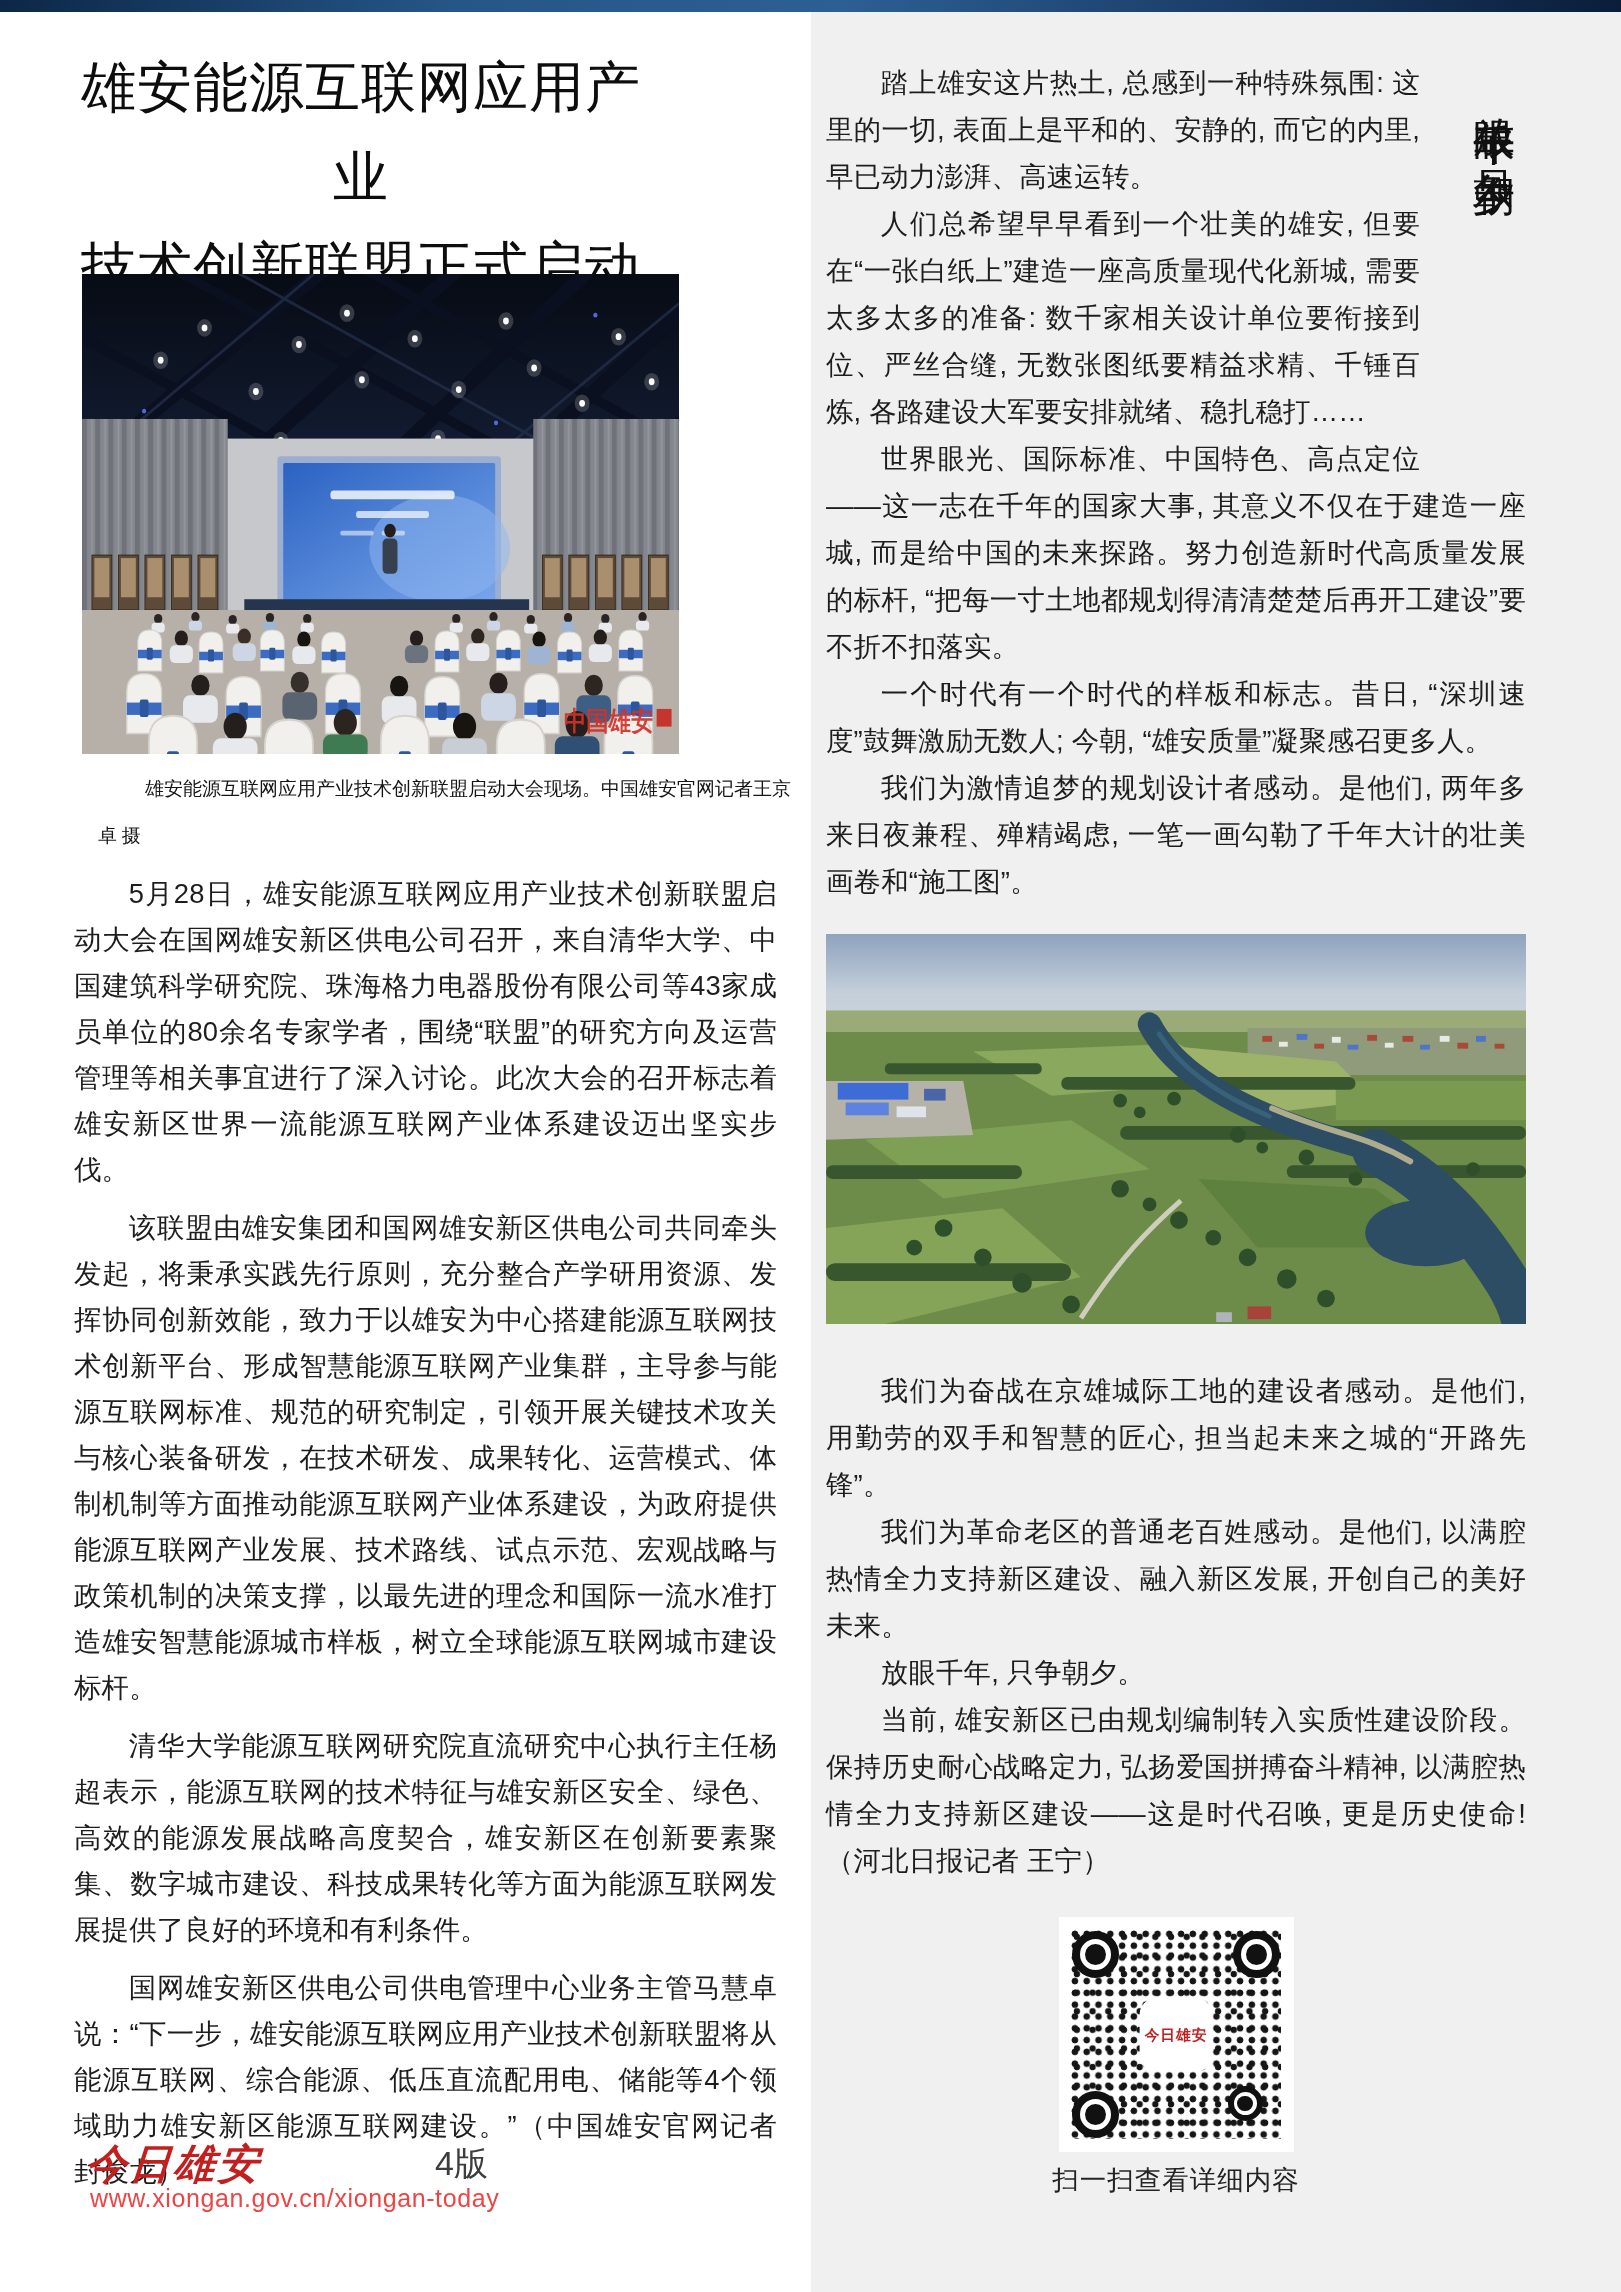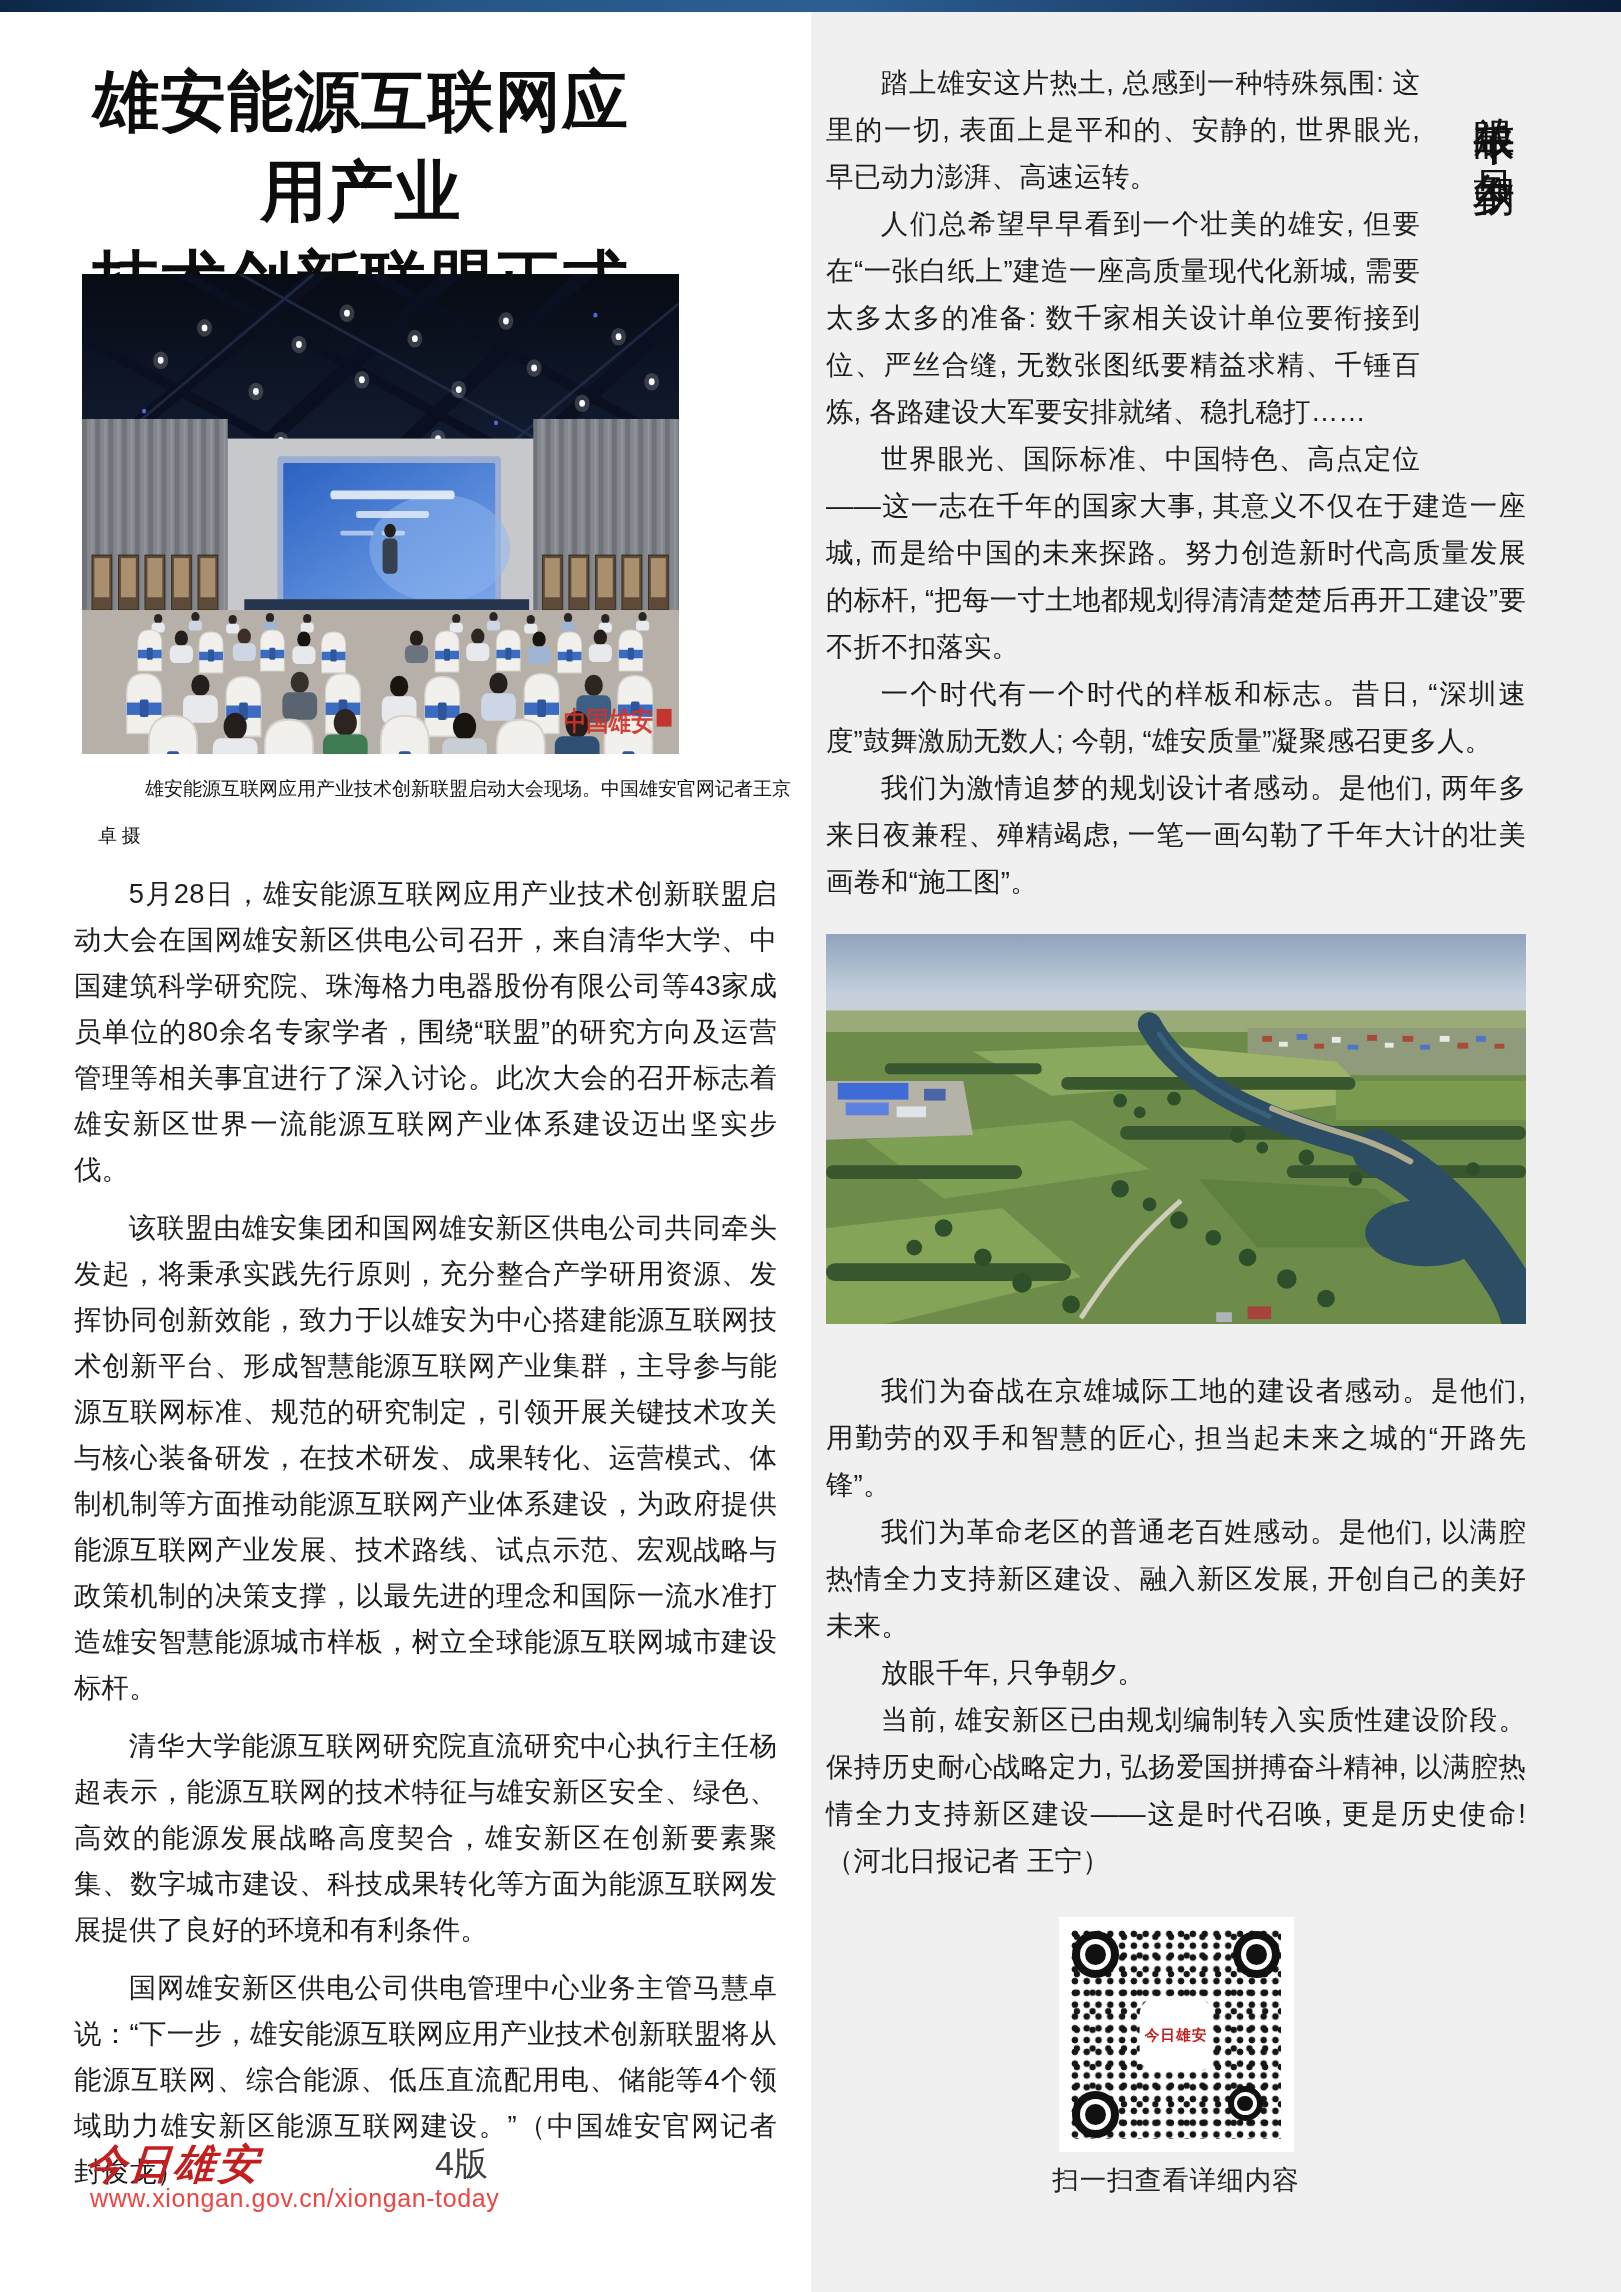--- a/index.html
+++ b/index.html
@@ -3,23 +3,23 @@
 <meta charset="utf-8">
 <style>
   html,body{margin:0;padding:0;background:#ffffff;}
   .page{position:relative;width:1621px;height:2293px;background:#ffffff;overflow:hidden;
         font-family:"Liberation Sans","DejaVu Sans",sans-serif;color:#1c1c1c;}
   .topbar{position:absolute;left:0;top:0;width:1621px;height:11.8px;
         background:linear-gradient(90deg,#0c2747 0%,#265687 28%,#2c5f94 52%,#18375f 80%,#0a1e3a 100%);}
   .gray-panel{position:absolute;left:811px;top:11.8px;width:811px;height:2281px;background:#f0f0f1;}
 
   
-  .headline{position:absolute;left:62px;top:57px;width:598px;text-align:center;
-        font-family:"Liberation Serif","DejaVu Serif",serif;font-size:66px;line-height:90px;
-        font-weight:700;color:#0d0d0d;letter-spacing:1px;}
+  .headline{position:absolute;left:62px;top:43px;width:598px;text-align:center;
+        font-family:"Liberation Serif","DejaVu Serif",serif;font-size:55px;line-height:90px;
+        font-weight:400;color:#0d0d0d;letter-spacing:1px;}
   .conf-photo{position:absolute;left:82px;top:274px;width:597px;height:480px;overflow:hidden;}
   .conf-photo svg{display:block;width:100%;height:100%;}
   .caption{position:absolute;left:62px;top:765px;width:745px;box-sizing:border-box;
         font-family:"Liberation Serif","DejaVu Serif",serif;font-size:19px;line-height:47px;
         color:#151515;padding-left:36px;text-indent:47px;}
   .left-body{position:absolute;left:62px;top:859px;width:727px;font-size:27.4px;line-height:46px;
         text-align:justify;color:#1d1d1d;letter-spacing:0.2px;}
   .left-body p{margin:12px;text-indent:2em;}
 
   
@@ -299,21 +299,21 @@
     <p>该联盟由雄安集团和国网雄安新区供电公司共同牵头发起，将秉承实践先行原则，充分整合产学研用资源、发挥协同创新效能，致力于以雄安为中心搭建能源互联网技术创新平台、形成智慧能源互联网产业集群，主导参与能源互联网标准、规范的研究制定，引领开展关键技术攻关与核心装备研发，在技术研发、成果转化、运营模式、体制机制等方面推动能源互联网产业体系建设，为政府提供能源互联网产业发展、技术路线、试点示范、宏观战略与政策机制的决策支撑，以最先进的理念和国际一流水准打造雄安智慧能源城市样板，树立全球能源互联网城市建设标杆。</p>
     <p>清华大学能源互联网研究院直流研究中心执行主任杨超表示，能源互联网的技术特征与雄安新区安全、绿色、高效的能源发展战略高度契合，雄安新区在创新要素聚集、数字城市建设、科技成果转化等方面为能源互联网发展提供了良好的环境和有利条件。</p>
     <p>国网雄安新区供电公司供电管理中心业务主管马慧卓说：“下一步，雄安能源互联网应用产业技术创新联盟将从能源互联网、综合能源、低压直流配用电、储能等4个领域助力雄安新区能源互联网建设。”（中国雄安官网记者 封俊龙）</p>
   </div>
 
   <div class="right-col">
     <div class="vt-float">
       <div class="vtitle">放眼千年　只争朝夕</div>
     </div>
 
-    <p>踏上雄安这片热土, 总感到一种特殊氛围: 这里的一切, 表面上是平和的、安静的, 世界眼光, 早已动力澎湃、高速运转。</p>
+    <p>踏上雄安这片热土, 总感到一种特殊氛围: 这里的一切, 表面上是平和的、安静的, 而它的内里, 早已动力澎湃、高速运转。</p>
     <p>人们总希望早早看到一个壮美的雄安, 但要在“一张白纸上”建造一座高质量现代化新城, 需要太多太多的准备: 数千家相关设计单位要衔接到位、严丝合缝, 无数张图纸要精益求精、千锤百炼, 各路建设大军要安排就绪、稳扎稳打……</p>
     <p>世界眼光、国际标准、中国特色、高点定位——这一志在千年的国家大事, 其意义不仅在于建造一座城, 而是给中国的未来探路。努力创造新时代高质量发展的标杆, “把每一寸土地都规划得清清楚楚后再开工建设”要不折不扣落实。</p>
     <p>一个时代有一个时代的样板和标志。昔日, “深圳速度”鼓舞激励无数人; 今朝, “雄安质量”凝聚感召更多人。</p>
     <p>我们为激情追梦的规划设计者感动。是他们, 两年多来日夜兼程、殚精竭虑, 一笔一画勾勒了千年大计的壮美画卷和“施工图”。</p>
 
     <div class="aerial">
       <svg viewBox="0 0 714 398" preserveAspectRatio="none">
         <defs>
           <linearGradient id="sky" x1="0" y1="0" x2="0" y2="1">
             <stop offset="0" stop-color="#8fa3bd"></stop>

